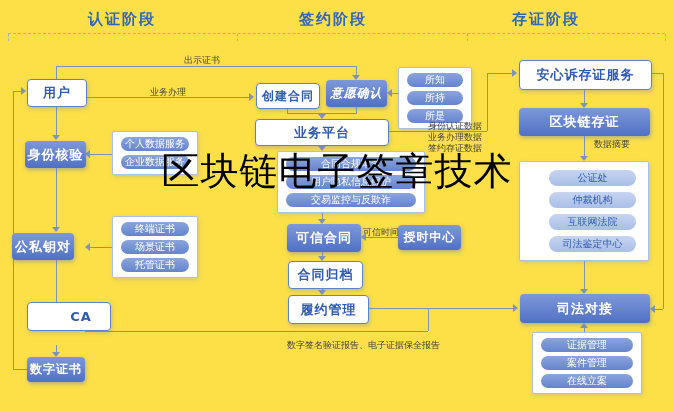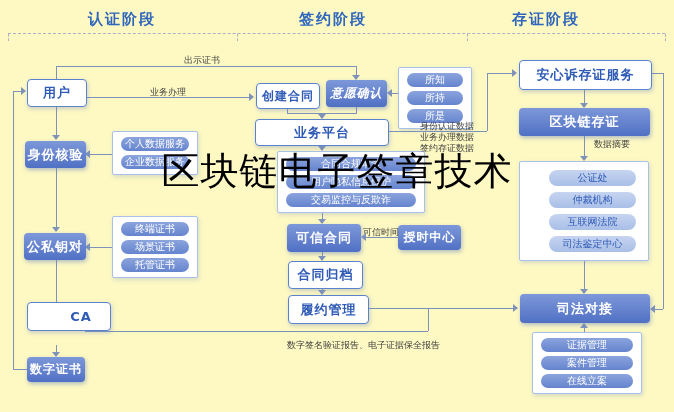--- a/index.html
+++ b/index.html
@@ -1,17 +1,17 @@
 <!DOCTYPE html>
 <html><head>
 <meta charset="utf-8">
 <style>
   html,body{margin:0;padding:0;}
   body{font-family:"DejaVu Sans",sans-serif;background:#ffffff;}
-  #stage{position:relative;width:674px;height:412px;background:#fef9c3;overflow:hidden;}
+  #stage{position:relative;width:674px;height:412px;background:#fde047;overflow:hidden;}
 
   .phase{position:absolute;width:124px;text-align:center;font-size:15px;font-weight:bold;color:#2e66bd;z-index:5;letter-spacing:2px;}
   .dash-h{position:absolute;border-top:1px dashed #a7b2c8;height:0;z-index:1;}
   .dash-v{position:absolute;border-left:1px dashed #a7b2c8;width:0;height:7px;z-index:1;}
 
   .box{position:absolute;display:flex;align-items:center;justify-content:center;border-radius:4px;font-weight:bold;font-size:13px;z-index:3;letter-spacing:1px;}
   .bw{background:#ffffff;border:1px solid #5b83cc;color:#2f5bb7;box-shadow:1px 2px 4px rgba(100,130,190,.35);}
   .bf{background:linear-gradient(180deg,#7d98d9,#5070c4);color:#ffffff;box-shadow:1px 2px 4px rgba(100,130,190,.5);}
 
   .pg{position:absolute;background:#ffffff;border:1px solid #a9c0e8;border-radius:2px;display:flex;flex-direction:column;padding:5px 8px;gap:4px;z-index:3;box-shadow:1px 2px 4px rgba(120,150,200,.3);box-sizing:border-box;}
@@ -20,21 +20,21 @@
   .pg5 .pill{height:16px;background:linear-gradient(180deg,#c6d4f0,#a9bfe8);color:#2f5bb7;margin-left:17px;}
 
   .ln{position:absolute;background:#7f93ba;z-index:1;}
   .ar{position:absolute;width:0;height:0;z-index:2;}
   .ar-d{border-left:4px solid transparent;border-right:4px solid transparent;border-top:5px solid #7f93ba;}
   .ar-u{border-left:4px solid transparent;border-right:4px solid transparent;border-bottom:5px solid #7f93ba;}
   .ar-l{border-top:4px solid transparent;border-bottom:4px solid transparent;border-right:5px solid #7f93ba;}
   .ar-r{border-top:4px solid transparent;border-bottom:4px solid transparent;border-left:5px solid #7f93ba;}
 
   .lbl{position:absolute;font-size:9px;color:#3d3d3d;z-index:4;white-space:nowrap;}
-  .lbl-r{text-align:left;line-height:11px;}
+  .lbl-r{text-align:right;line-height:11px;}
   .lbl-r span{display:block;}
 
   #watermark{position:absolute;left:50%;transform:translateX(-50%);top:146px;font-size:38px;font-weight:400;color:#000000;letter-spacing:1px;white-space:nowrap;z-index:20;}
 </style>
 </head>
 <body>
 
 <div id="stage">
 
   <div class="phase" style="left:60px;top:10px;">认证阶段</div>
@@ -134,21 +134,21 @@
     <span>身份认证数据</span>
     <span>业务办理数据</span>
     <span>签约存证数据</span>
   </div>
   <div class="lbl" style="left:594px;top:138px;">数据摘要</div>
   <div class="lbl" style="left:363px;top:226px;">可信时间</div>
   <div class="lbl" style="left:287px;top:339px;">数字签名验证报告、电子证据保全报告</div>
 
   <div class="box bw" style="left:27px;top:79px;width:58px;height:26px;">用户</div>
   <div class="box bf" style="left:25px;top:141px;width:61px;height:27px;">身份核验</div>
-  <div class="box bf" style="left:24px;top:233px;width:62px;height:27px;">公私钥对</div>
+  <div class="box bf" style="left:12px;top:233px;width:62px;height:27px;">公私钥对</div>
   <div class="box bw" style="left:27px;top:302px;width:58px;height:27px;padding-left:24px;">CA</div>
   <div class="box bf" style="left:27px;top:357px;width:58px;height:25px;font-size:12px;">数字证书</div>
 
   <div class="box bw" style="left:256px;top:83px;width:62px;height:24px;font-size:12px;">创建合同</div>
   <div class="box bf" style="left:326px;top:80px;width:61px;height:27px;font-size:12px;font-style:italic;">意愿确认</div>
   <div class="box bw" style="left:255px;top:119px;width:132px;height:25px;">业务平台</div>
   <div class="box bf" style="left:287px;top:224px;width:74px;height:28px;">可信合同</div>
   <div class="box bf" style="left:398px;top:225px;width:63px;height:25px;font-size:12px;">授时中心</div>
   <div class="box bw" style="left:288px;top:295px;width:79px;height:27px;">履约管理</div>
   <div class="box bw" style="left:288px;top:261px;width:73px;height:26px;">合同归档</div>

